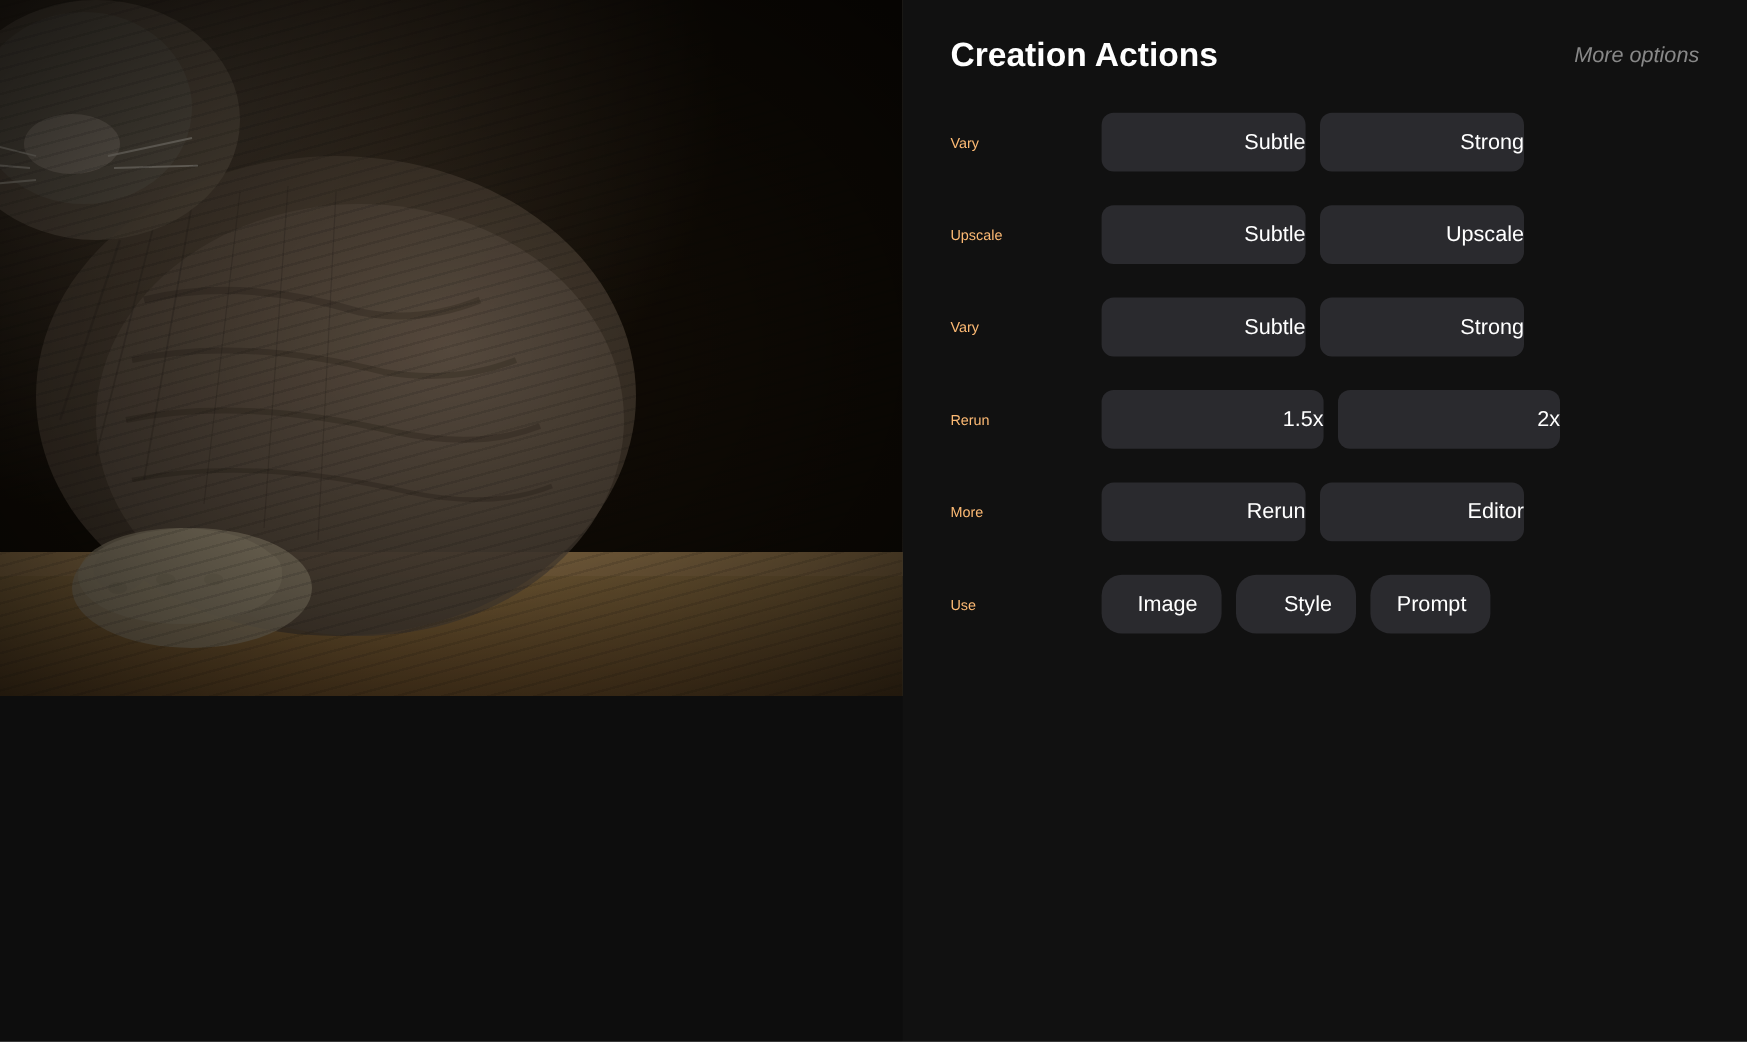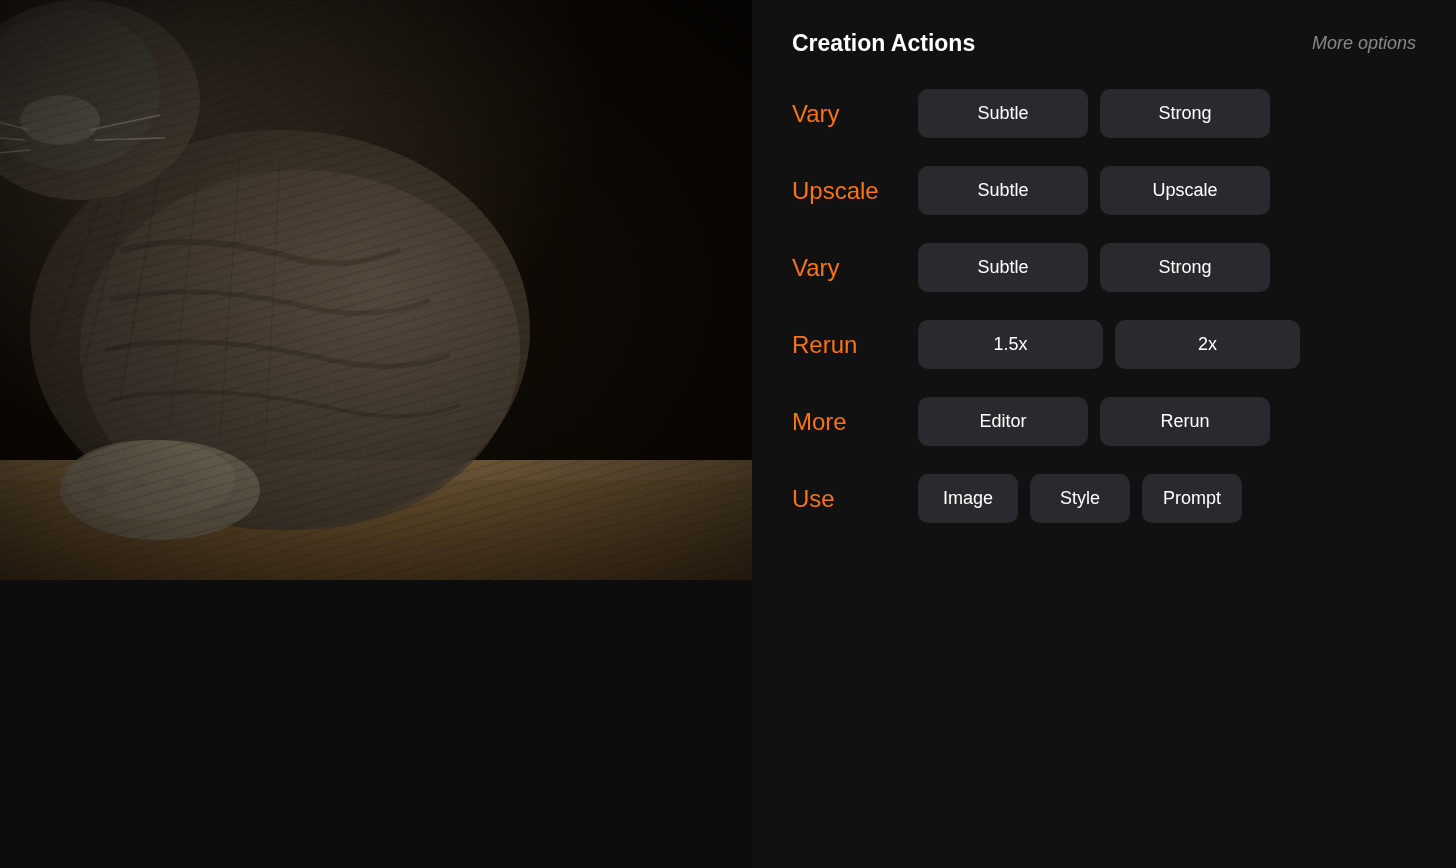--- a/index.html
+++ b/index.html
@@ -85,79 +85,80 @@
     }
 
     .actions-header {
       display: flex;
       align-items: center;
       justify-content: space-between;
       margin-bottom: 32px;
     }
 
     .actions-title {
-      font-size: 23px;
+      font-size: 28px;
       font-weight: 600;
       color: #ffffff;
     }
 
     .more-options {
       font-size: 18px;
       color: #888888;
       cursor: pointer;
       font-style: italic;
     }
 
     .action-row {
       display: flex;
       align-items: center;
       margin-bottom: 28px;
       gap: 16px;
     }
 
     .action-label {
-      font-size: 24px;
-      color: #f97316;
+      font-size: 12px;
+      color: #fdba74;
       width: 110px;
       flex-shrink: 0;
     }
 
     .action-buttons {
       display: flex;
       gap: 12px;
       flex-wrap: wrap;
     }
 
     .action-btn {
       background-color: #2a2a2e;
       color: #ffffff;
       border: none;
       border-radius: 10px;
       padding: 14px 0;
       font-size: 18px;
       font-weight: 400;
       cursor: pointer;
       min-width: 170px;
-      text-align: center;
+      text-align: right;
       transition: background-color 0.15s;
     }
 
     .action-btn.wide {
       min-width: 185px;
     }
 
     .action-btn.narrow {
       min-width: 75px;
       padding: 14px 0;
       font-size: 20px;
     }
 
     .action-btn.use-btn {
       min-width: 100px;
       padding: 14px 20px;
+      border-radius: 17px;
     }
 
     .arrow-icon {
       font-size: 18px;
     }
   </style>
 </head>
 <body>
 
 <div class="image-panel">
@@ -288,22 +289,22 @@
     <span class="action-label">Rerun</span>
     <div class="action-buttons">
       <button class="action-btn wide">1.5x</button>
       <button class="action-btn wide">2x</button>
     </div>
   </div>
 
   <div class="action-row">
     <span class="action-label">More</span>
     <div class="action-buttons">
+      <button class="action-btn">Rerun</button>
       <button class="action-btn">Editor</button>
-      <button class="action-btn">Rerun</button>
     </div>
   </div>
 
   <div class="action-row">
     <span class="action-label">Use</span>
     <div class="action-buttons">
       <button class="action-btn use-btn">Image</button>
       <button class="action-btn use-btn">Style</button>
       <button class="action-btn use-btn">Prompt</button>
     </div>

